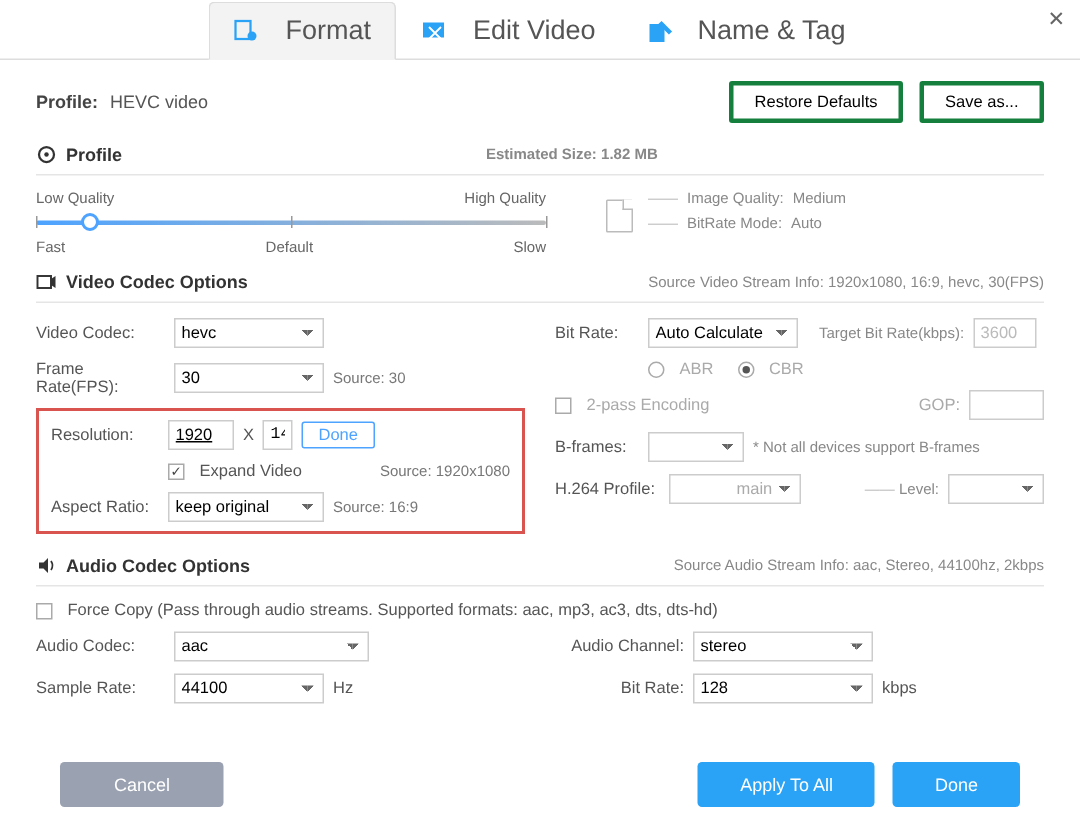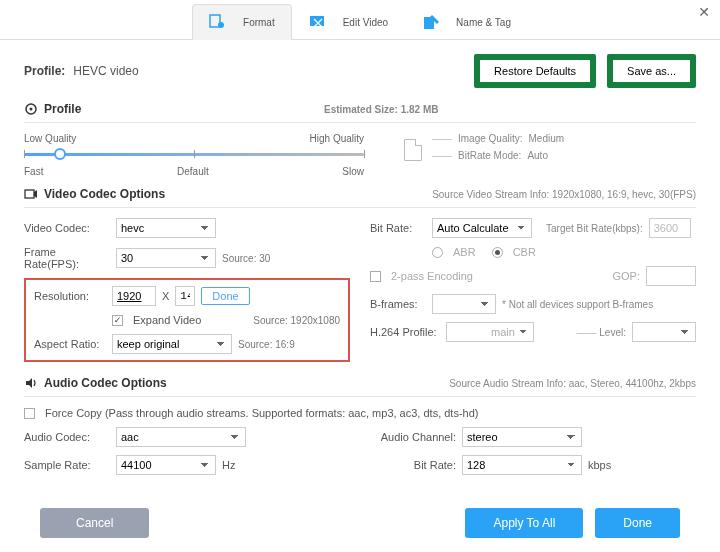--- a/index.html
+++ b/index.html
@@ -1,27 +1,27 @@
 <!DOCTYPE html>
 <html><head>
 <meta charset="utf-8">
 <style>
   * { box-sizing: border-box; margin: 0; padding: 0; }
   body { font-family: -apple-system, Segoe UI, Arial, sans-serif; font-size: 11px; color: #555; background: #fff; width: 720px; height: 552px; overflow: hidden; position: relative; }
   .window-close { position: absolute; top: 4px; right: 10px; font-size: 14px; color: #666; cursor: pointer; }
   .tabbar { display: flex; justify-content: center; gap: 0; border-bottom: 1px solid #ddd; height: 40px; align-items: flex-end; padding-top: 8px;}
-  .tab { display: flex; align-items: center; gap: 16px; padding: 8px 16px; color: #555; cursor: pointer; border: 1px solid transparent; border-bottom: none; font-size: 10px; }
+  .tab { display: flex; align-items: center; gap: 16px; padding: 8px 16px; color: #555; cursor: pointer; border: 1px solid transparent; border-bottom: none; font-size: 18px; }
   .tab.active { background: #f3f3f3; border: 1px solid #ddd; border-bottom: 1px solid #f3f3f3; margin-bottom: -1px; border-radius: 4px 4px 0 0; }
   .tab-icon { width: 18px; height: 18px; display: inline-flex; align-items: center; justify-content: center; }
   .content { padding: 14px 24px 8px 24px; }
   .profile-row { display: flex; justify-content: space-between; align-items: center; margin-bottom: 14px; }
   .profile-left { display: flex; gap: 8px; align-items: baseline; }
   .profile-label { font-weight: bold; color: #444; font-size: 12px; }
   .profile-value { color: #555; font-size: 12px;}
-  .btn { border: 6px solid #15803d; background: #fff; padding: 5px 14px; font-size: 11px; cursor: pointer; border-radius: 2px;}
+  .btn { border: 3px solid #15803d; background: #fff; padding: 5px 14px; font-size: 11px; cursor: pointer; border-radius: 2px;}
   .btn + .btn { margin-left: 8px; }
   .section-head { display: flex; align-items: center; gap: 6px; font-weight: bold; color: #333; font-size: 12px; margin: 6px 0; }
   .sec-icon { width: 14px; height: 14px; display:inline-flex; align-items:center; justify-content:center;}
   .section-sub { color: #888; font-size: 10px; font-weight: normal; margin-left: auto; padding-left: 40px;}
   .hr { border: none; border-top: 1px solid #e5e5e5; margin: 4px 0 10px 0; }
   .quality-wrap { display: flex; gap: 40px; margin-bottom: 8px;}
   .slider-col { flex: 0 0 340px; }
   .slider-labels { display: flex; justify-content: space-between; font-size: 10px; color: #666; margin-bottom: 2px;}
   .slider { position: relative; height: 18px; margin: 2px 0;}
   .slider-track { position: absolute; top: 7px; left:0; right:0; height: 3px; background: linear-gradient(to right,#4da3ff,#bbb); border-radius: 2px;}
@@ -181,21 +181,21 @@
           <button class="done-btn">Done</button>
         </div>
         <div class="row">
           <span class="lab" style="width:72px"></span>
           <span class="chk on"></span>
           <span>Expand Video</span>
           <span class="src" style="margin-left:auto">Source: 1920x1080</span>
         </div>
         <div class="row" style="margin-bottom:2px">
           <span class="lab" style="width:72px">Aspect Ratio:</span>
-          <select class="sel" style="width:120px"><option>keep original</option></select>
+          <select class="sel" style="width:104px"><option>keep original</option></select>
           <span class="src">Source: 16:9</span>
         </div>
       </div>
     </div>
     <div class="col">
       <div class="row">
         <span class="lab" style="width:56px">Bit Rate:</span>
         <select class="sel" style="width:100px"><option>Auto Calculate</option></select>
         <span class="right-small muted" style="margin-left:8px">Target Bit Rate(kbps):</span>
         <input class="inp muted" style="width: 42px; color: rgb(187, 187, 187);" value="3600">

